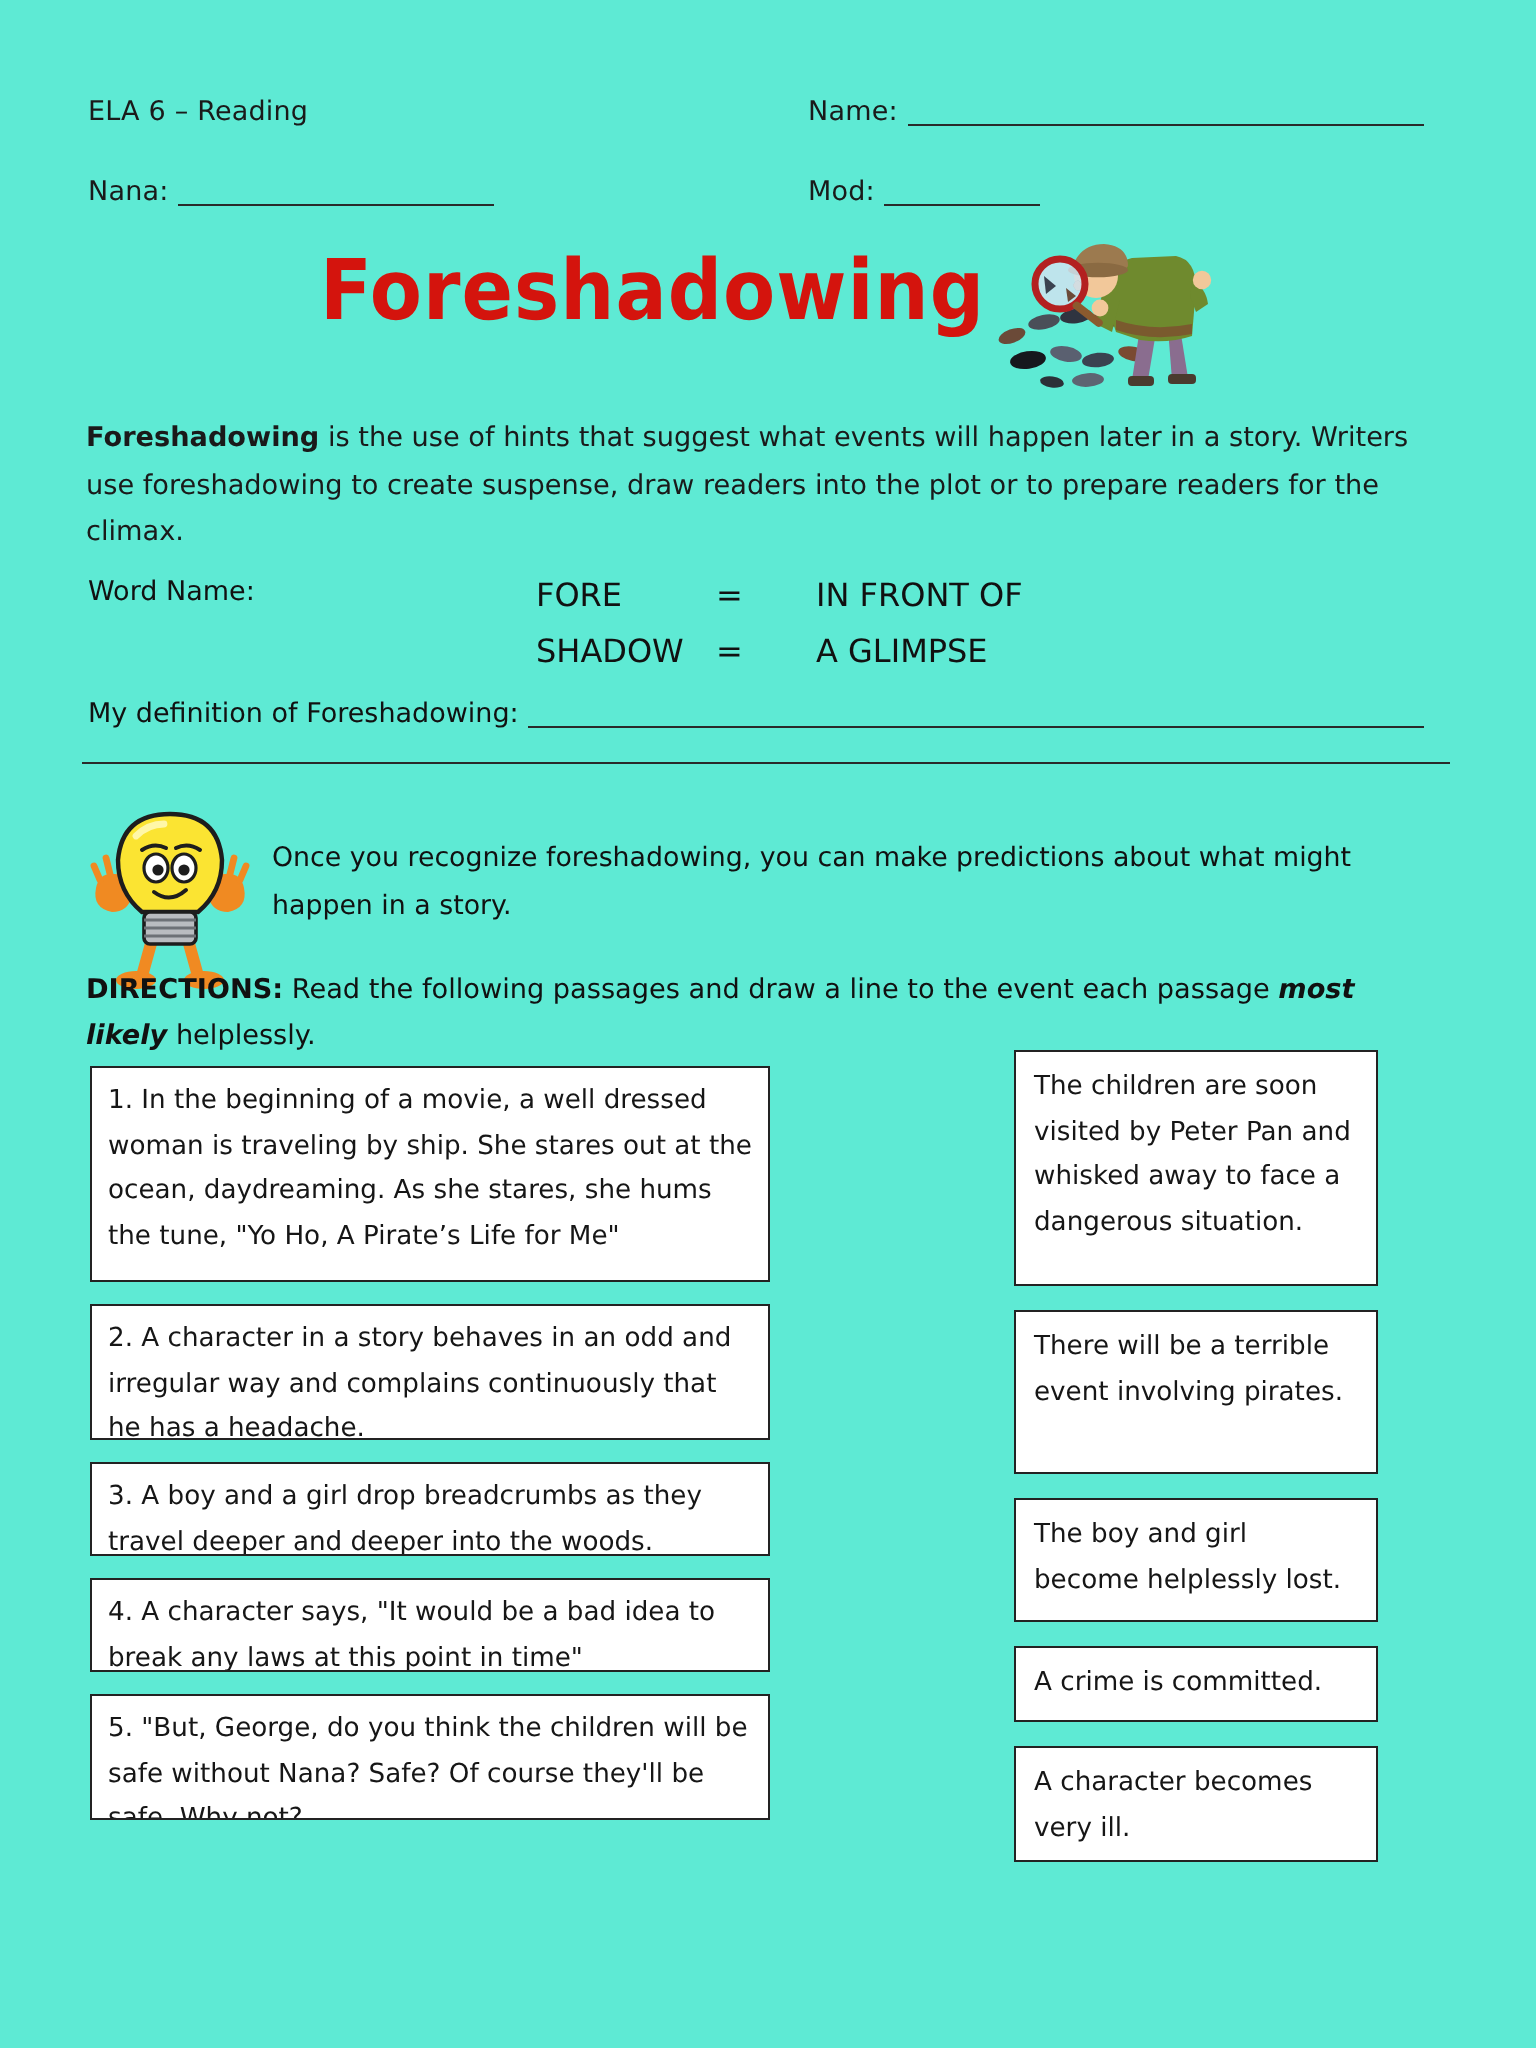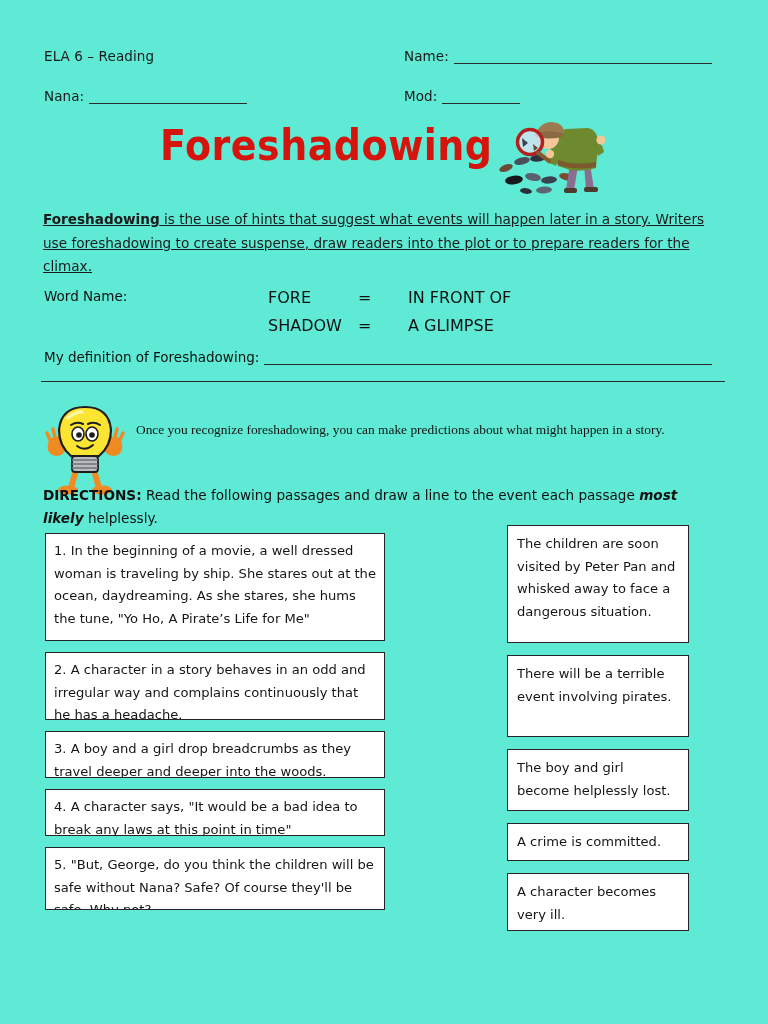--- a/index.html
+++ b/index.html
@@ -71,21 +71,20 @@
   
   #definition {
     position: absolute;
     left: 43px;
     top: 208px;
     width: 682px;
     font-size: 13.6px;
     line-height: 23.5px;
     color: #1a1a1a;
     text-align: left;
-    text-decoration: underline;
   }
   #definition b { font-weight: 700; }
 
   
   #roots-label {
     position: absolute;
     left: 44px;
     top: 288px;
     font-size: 13.5px;
   }
@@ -129,21 +128,20 @@
     width: 82px;
     height: 92px;
   }
   #tip-text {
     position: absolute;
     left: 136px;
     top: 418px;
     width: 560px;
     font-size: 13.4px;
     line-height: 23.5px;
-    font-family: Liberation Serif, serif;
   }
 
   
   #directions {
     position: absolute;
     left: 43px;
     top: 484px;
     width: 660px;
     font-size: 13.6px;
     line-height: 23px;

